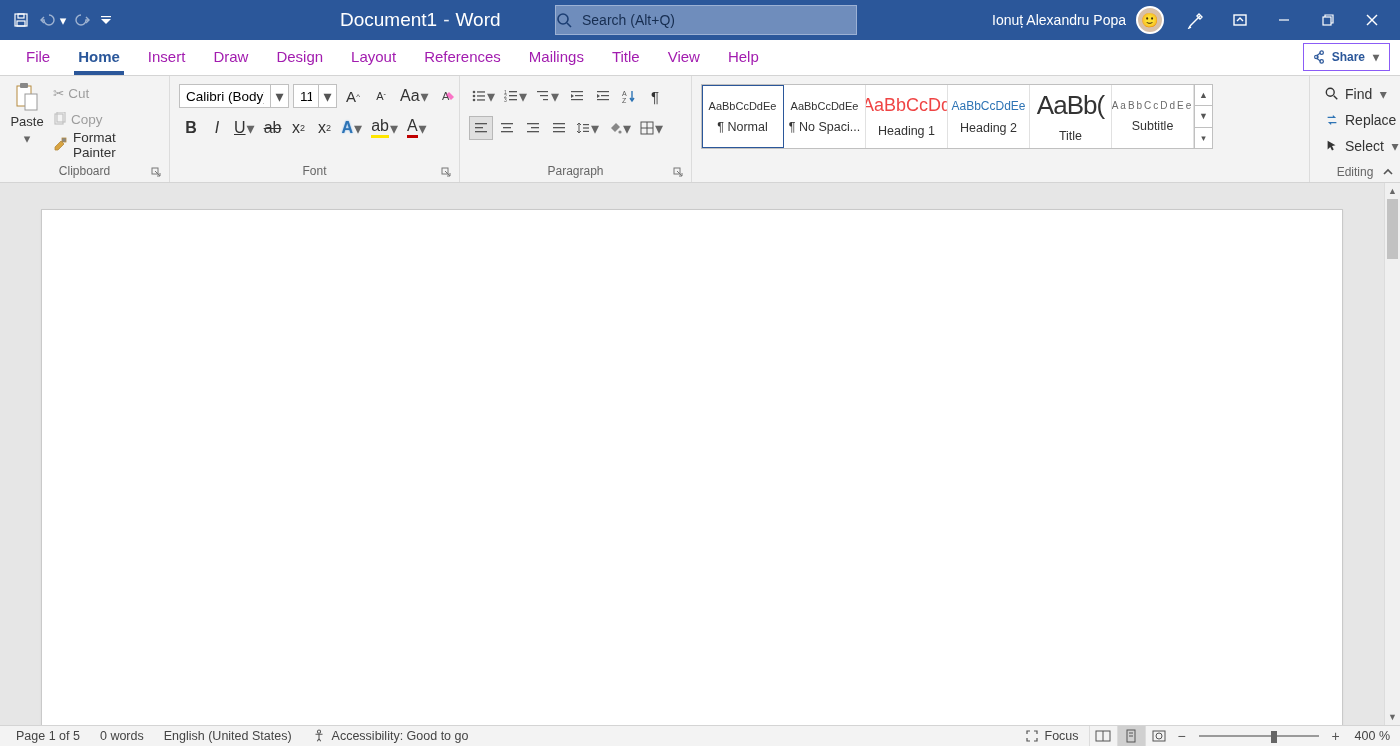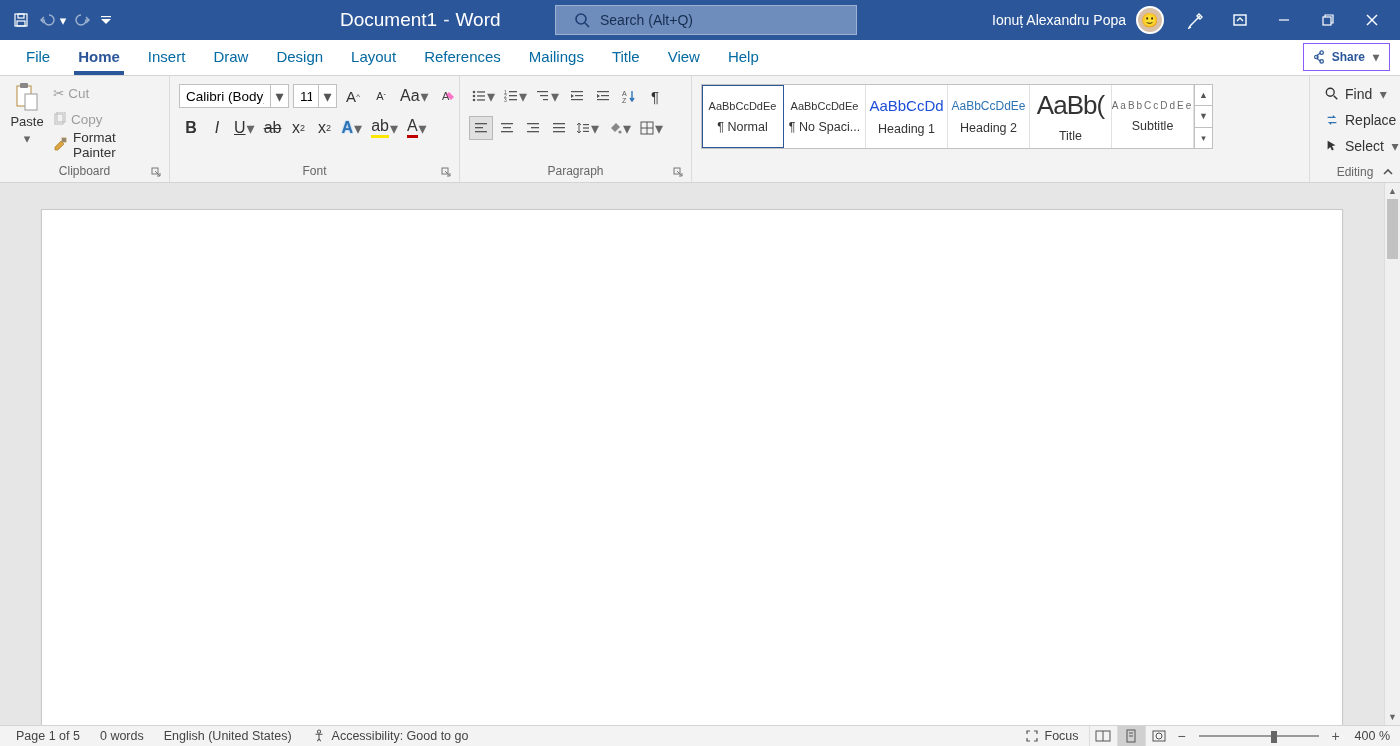--- a/index.html
+++ b/index.html
@@ -4,30 +4,30 @@
 <style>
 * { box-sizing: border-box; margin: 0; padding: 0; font-family: "Segoe UI", sans-serif; }
 html, body { width: 1400px; height: 746px; overflow: hidden; background: #e6e6e6; }
 .titlebar { height: 40px; background: #2b579a; display: flex; align-items: center; color: white; font-size: 13px; position: relative; }
 .qat { display: flex; align-items: center; gap: 0; padding-left: 8px; }
 .qat-btn { width: 26px; height: 28px; display: flex; align-items: center; justify-content: center; color: white; cursor: pointer; }
 .qat-btn.disabled { opacity: .55; }
 .qat-drop { width: 14px; display:flex; align-items:center; justify-content:center; color:white; margin-left:-4px; }
 .title-center { position: absolute; left: 50%; transform: translateX(-50%); display:flex; align-items:center; gap:6px; font-size:19px; pointer-events:none; left: 340px; transform:none; }
 .title-center span { pointer-events:auto; }
-.searchbox { position: absolute; left: 555px; width: 302px; height: 30px; background: #6f8dbc; display:flex; align-items:center; padding:0 18px; gap:10px; border:1px solid #9cb1d4; }
+.searchbox { position: absolute; left: 555px; width: 302px; height: 30px; background: #6f8dbc; display:flex; align-items:center; padding:0 0; gap:10px; border:1px solid #9cb1d4; }
 .searchbox svg { color: #1c3e73; }
 .searchbox span { color: #162d50; font-size:14px; }
 .title-right { margin-left:auto; display:flex; align-items:center; gap:0; padding-right:6px; }
 .user { display:flex; align-items:center; gap:10px; padding:0 10px; font-size:14px; }
 .avatar { width:28px; height:28px; border-radius:50%; background:#d8c0a8; display:flex; align-items:center; justify-content:center; font-size:14px; color:#555; border:2px solid #fff; }
 .win-btn { width:44px; height:40px; display:flex; align-items:center; justify-content:center; color:white; cursor:pointer; }
 
 .ribbon-tabs { height: 36px; background:#ffffff; display:flex; align-items:flex-end; padding-left:12px; border-bottom:1px solid #d4d4d4; position:relative; }
-.tab { padding: 8px 14px 10px; font-size:15px; color:#0369a1; cursor:pointer; position:relative; }
+.tab { padding: 8px 14px 10px; font-size:15px; color:#a21caf; cursor:pointer; position:relative; }
 .tab.active { color:#2b579a; font-weight:600; }
 .tab.active::after { content:""; position:absolute; left:10px; right:10px; bottom:0; height:4px; background:#2b579a; }
 .share-btn { position:absolute; right:10px; top:3px; height:28px; border:1px solid #8b5cf6; display:flex; align-items:center; padding:0 8px; gap:6px; font-size:12px; color:#2b579a; font-weight:600; background:#fff; cursor:pointer; }
 
 .ribbon { height: 107px; background:#f3f3f3; border-bottom:1px solid #d4d4d4; display:flex; position:relative; }
 .group { border-right:1px solid #dcdcdc; display:flex; flex-direction:column; padding:2px 5px 0; }
 .group-body { flex:1; display:flex; align-items:flex-start; }
 .group-label { height:22px; display:flex; align-items:center; justify-content:center; font-size:12px; color:#666; position:relative; }
 .group-launcher { position:absolute; right:0; bottom:2px; width:16px; height:16px; display:flex; align-items:center; justify-content:center; color:#666; cursor:pointer; }
 
@@ -447,21 +447,21 @@
 
       <div class="style-item sel">
             <div class="style-prev" style="font-size:11px;color:#333;">AaBbCcDdEe</div>
             <div class="style-name">¶ Normal</div>
           </div>
           <div class="style-item">
             <div class="style-prev" style="font-size:11px;color:#333;">AaBbCcDdEe</div>
             <div class="style-name">¶ No Spaci...</div>
           </div>
           <div class="style-item">
-            <div class="style-prev" style="font-size:15px;color:#1d4ed8;">AaBbCcDd</div>
+            <div class="style-prev" style="font-size:18px;color:#ef4444;">AaBbCcDd</div>
             <div class="style-name">Heading 1</div>
           </div>
           <div class="style-item">
             <div class="style-prev" style="font-size:12px;color:#2e74b5;">AaBbCcDdEe</div>
             <div class="style-name">Heading 2</div>
           </div>
           <div class="style-item">
             <div class="style-prev" style="font-size:26px;color:#333;letter-spacing:-1px;">AaBb(</div>
             <div class="style-name">Title</div>
           </div>

